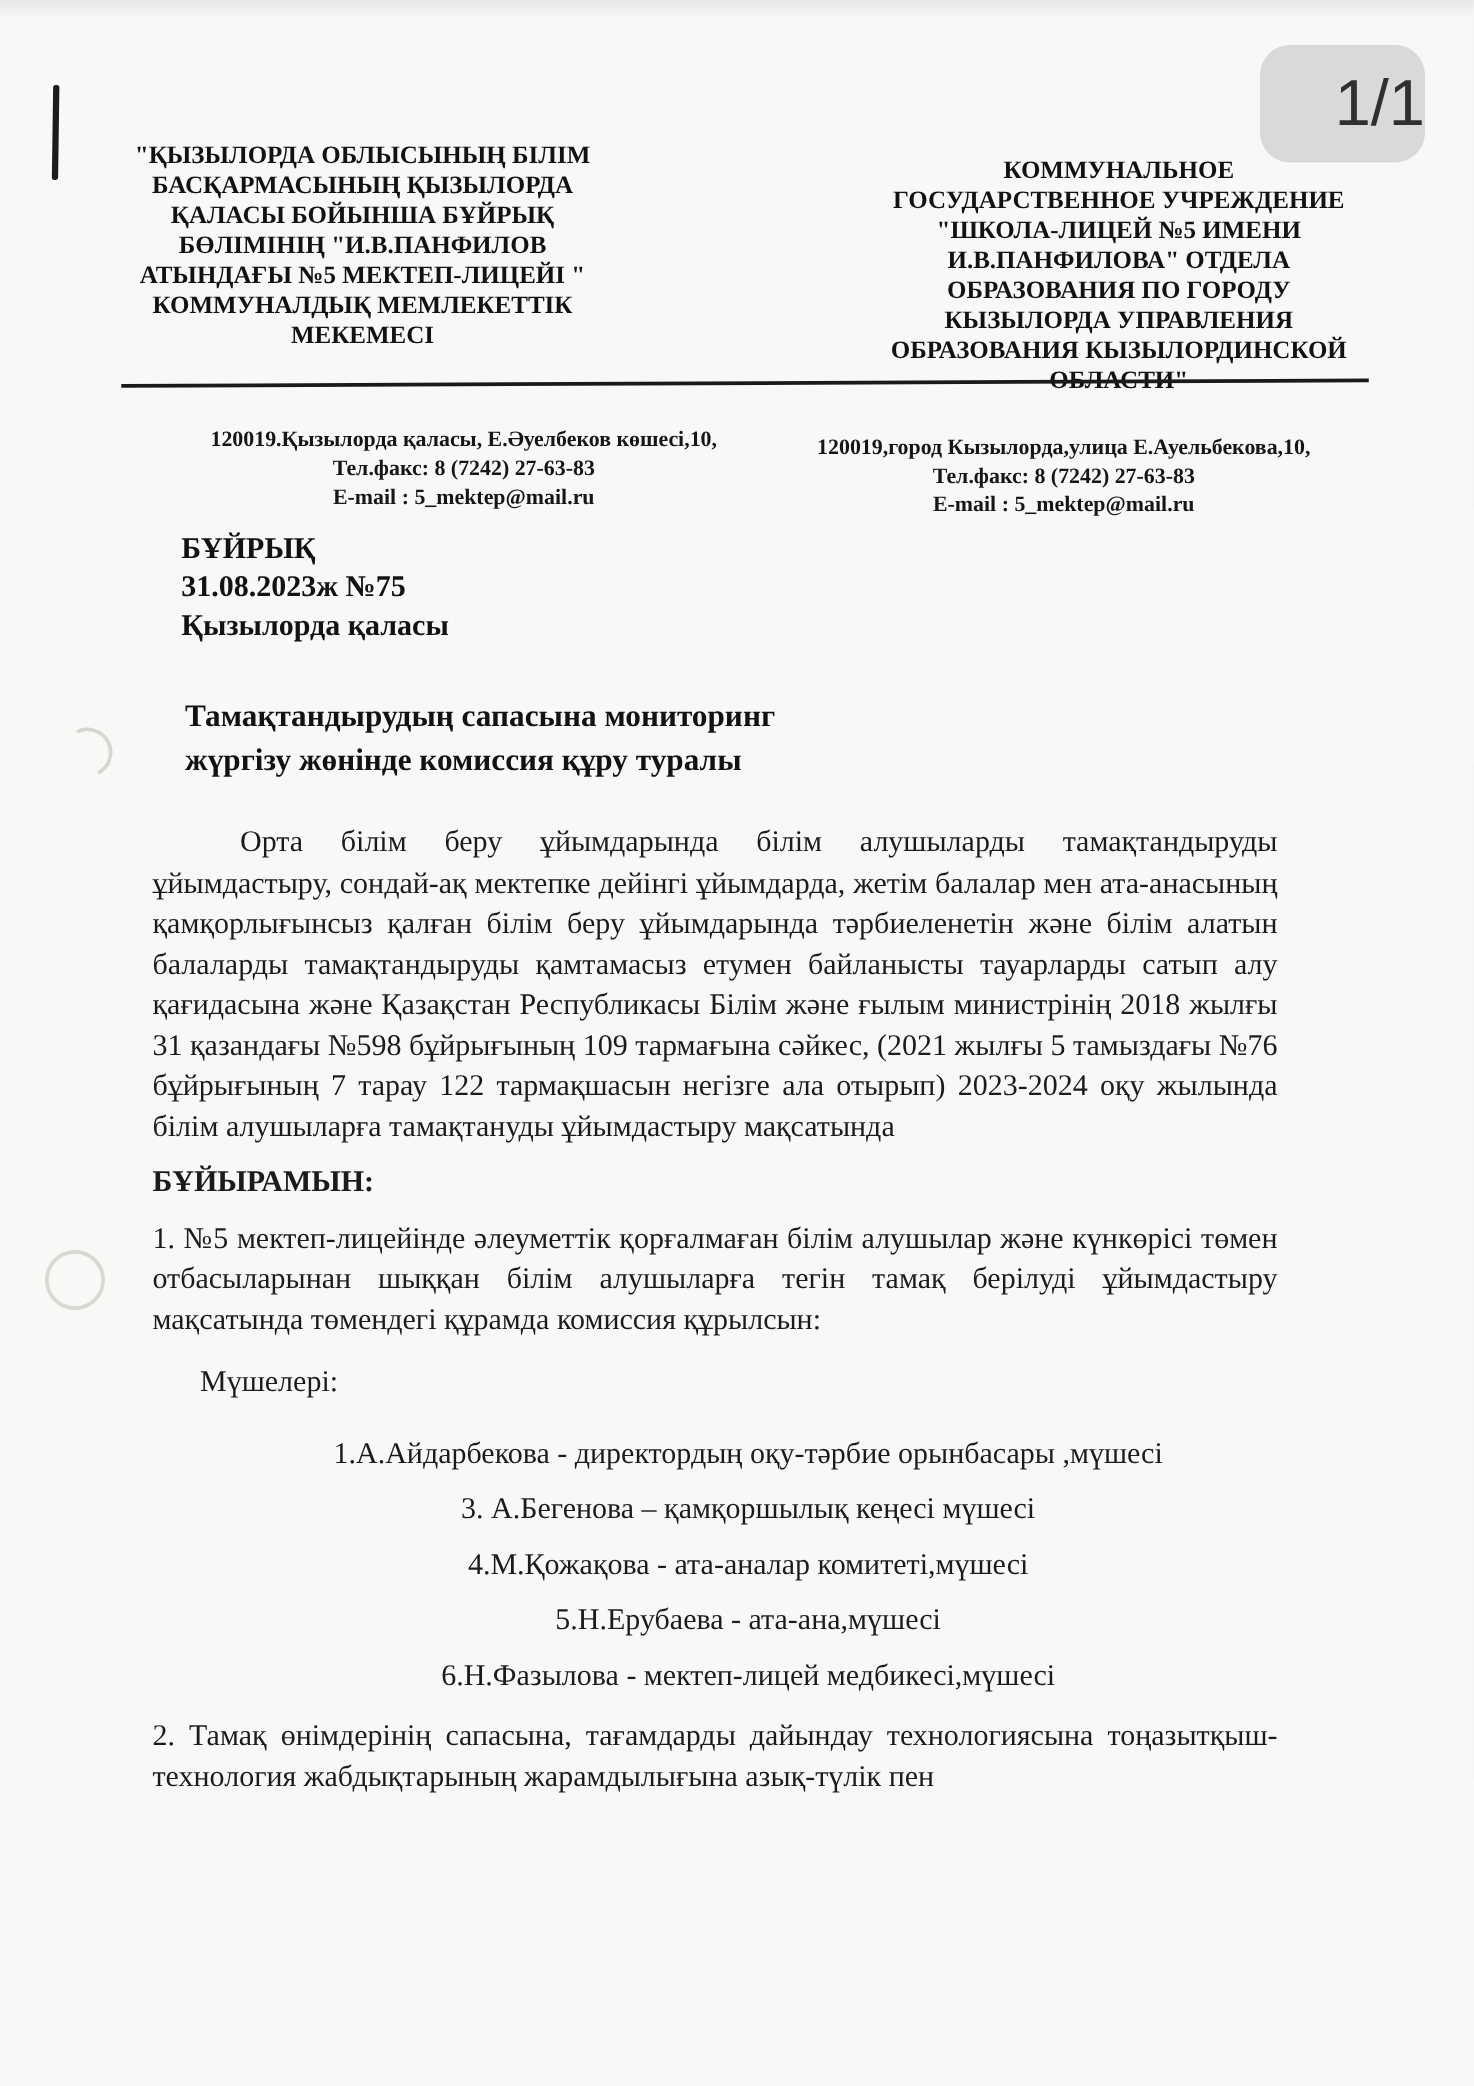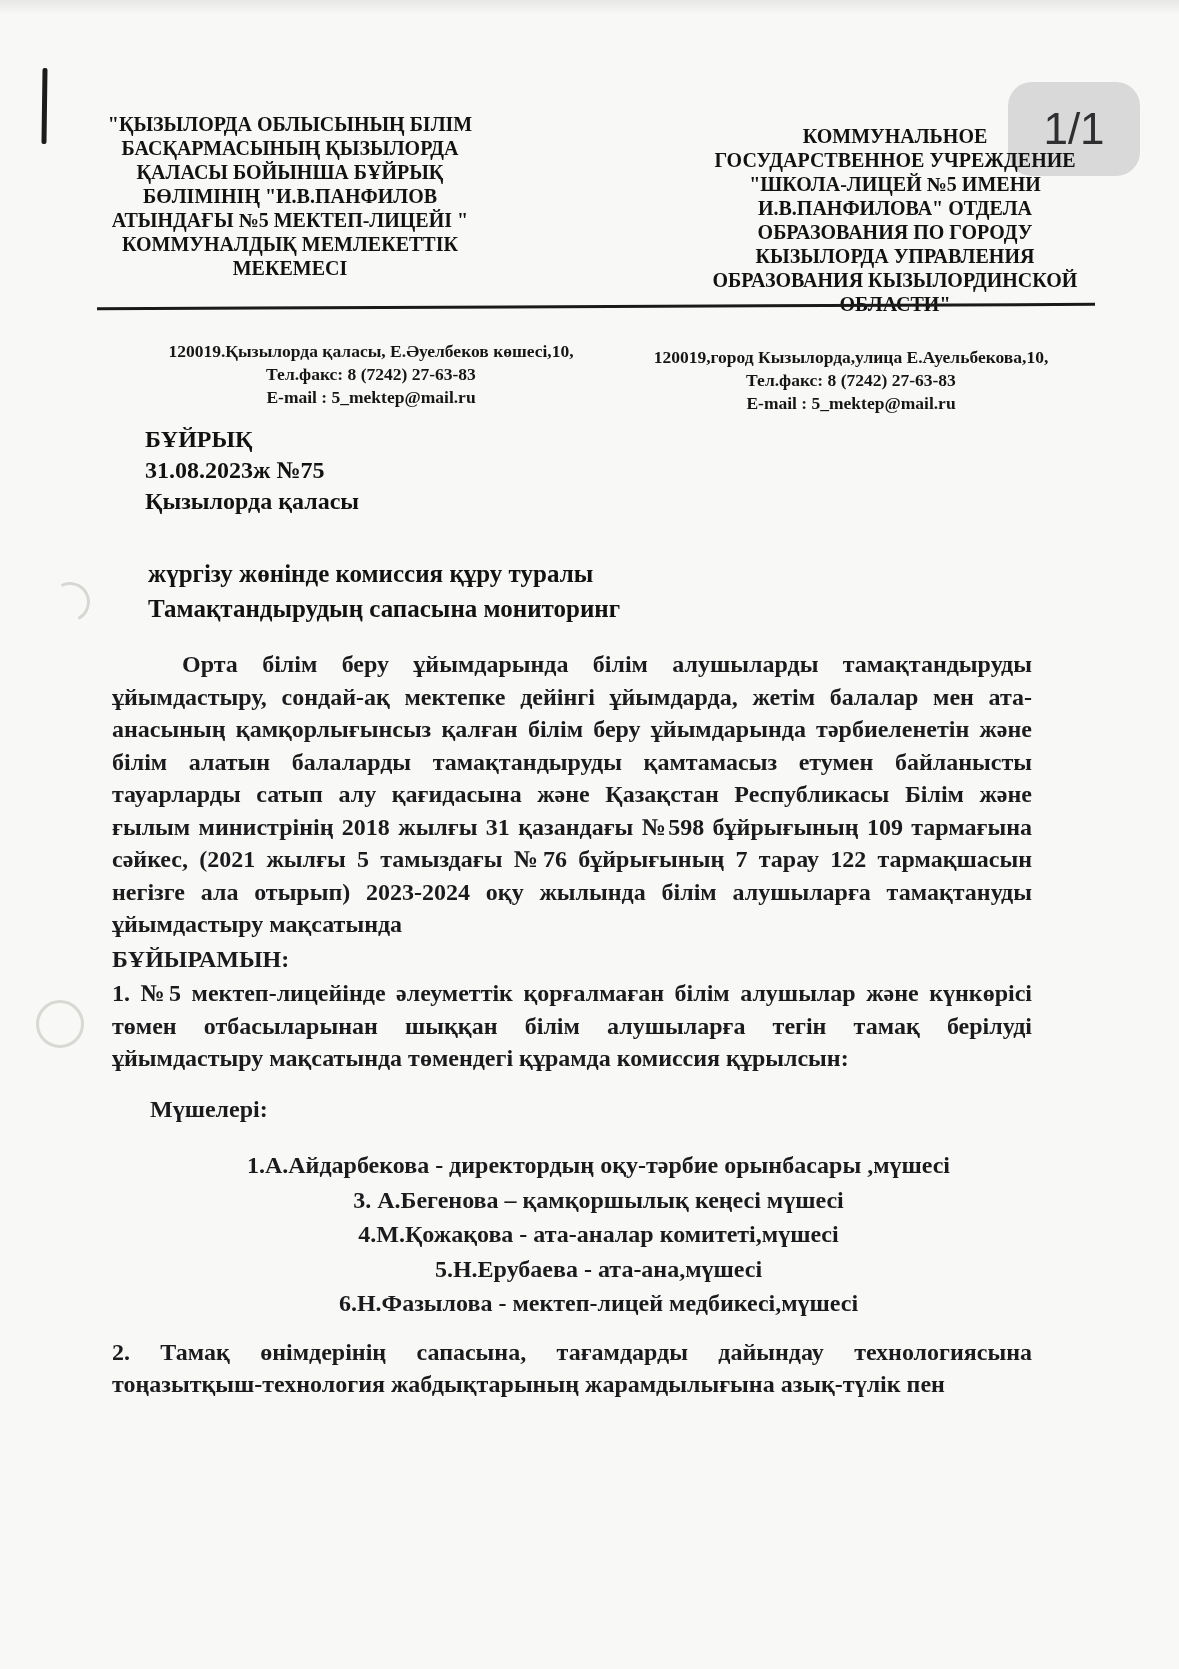--- a/index.html
+++ b/index.html
@@ -1,41 +1,41 @@
 <!DOCTYPE html>
 <html lang="kk"><head>
 <meta charset="utf-8">
 <style>
   html,body{margin:0;padding:0;background:#f1f1f0;}
   .viewer{position:relative;width:1179px;height:1669px;overflow:hidden;
     background:#f8f8f6;font-family:"Liberation Serif","DejaVu Serif",serif;color:#1d1d1f;}
   .viewer::before{content:"";position:absolute;left:0;top:0;width:100%;height:14px;
     background:linear-gradient(#e7e7e5,rgba(255,255,255,0));pointer-events:none;}
   .page-badge{position:absolute;left:1008px;top:36px;width:132px;height:94px;
-    background:#d9d9d9;border-radius:24px;display:flex;align-items:center;justify-content:center;
-    font-family:"Liberation Sans","DejaVu Sans",sans-serif;font-size:44px;color:#2f2f31;margin-top:46px;}
+    background:#d9d9d9;border-radius:24px;display:flex;align-items:center;justify-content:flex-end;
+    font-family:"Liberation Sans","DejaVu Sans",sans-serif;font-size:52px;color:#2f2f31;}
   .scan-tick{position:absolute;left:42px;top:68px;width:5px;height:76px;background:#1c1c1c;
     border-radius:2px;transform:rotate(0.8deg);}
   .hole{position:absolute;border-radius:50%;}
   .hole.h1{left:50px;top:582px;width:34px;height:34px;border:3px solid #d6d6d2;
     border-left-color:transparent;border-bottom-color:transparent;transform:rotate(18deg);}
   .hole.h2{left:36px;top:1000px;width:42px;height:42px;border:3px solid #d8d8d4;}
   .hdr{position:absolute;text-align:center;font-weight:bold;font-size:20px;line-height:24px;color:#121212;}
   .hdr-left{left:95px;top:112px;width:390px;}
   .hdr-right{left:693px;top:124px;width:404px;}
   .divider{position:absolute;left:97px;top:305px;width:998px;height:3px;background:#1a1a1a;
     transform:rotate(-0.25deg);}
   .contact{position:absolute;text-align:center;font-weight:bold;font-size:17.5px;line-height:23px;color:#161616;}
   .contact-left{left:128px;top:340px;width:486px;}
   .contact-right{left:622px;top:346px;width:458px;}
   .order-meta{position:absolute;left:145px;top:424px;font-weight:bold;font-size:24px;line-height:31px;color:#121212;}
   .subject{position:absolute;left:148px;top:556px;width:660px;font-weight:bold;font-size:25px;line-height:35px;color:#121212;}
   .bodytext{position:absolute;left:110px;top:646px;width:924px;font-size:24px;line-height:32.5px;
     text-align:justify;color:#1b1b1d;}
-  .bodytext p{margin:2px;font-weight:bold;}
+  .bodytext p{margin:12px;}
   .intro{text-indent:70px;}
   .resolve{font-weight:bold;text-align:left;}
   .members-label{margin-top:18px !important;padding-left:38px;text-align:left;}
   .member{margin-top:19px;padding-left:53px;text-align:center;}
   .member.first{margin-top:24px;}
   .point2{margin-top:16px !important;}
 </style>
 </head>
 <body>
 
@@ -84,22 +84,22 @@
     <div>E-mail : 5_mektep@mail.ru</div>
   </div>
 
   <div class="order-meta">
     <div>БҰЙРЫҚ</div>
     <div>31.08.2023ж №75</div>
     <div>Қызылорда қаласы</div>
   </div>
 
   <div class="subject">
+    <div>Тамақтандырудың сапасына мониторинг</div>
     <div>жүргізу жөнінде комиссия құру туралы</div>
-    <div>Тамақтандырудың сапасына мониторинг</div>
   </div>
 
   <div class="bodytext">
     <p class="intro">Орта білім беру ұйымдарында білім алушыларды тамақтандыруды ұйымдастыру, сондай-ақ мектепке дейінгі ұйымдарда, жетім балалар мен ата-анасының қамқорлығынсыз қалған білім беру ұйымдарында тәрбиеленетін және білім алатын балаларды тамақтандыруды қамтамасыз етумен байланысты тауарларды сатып алу қағидасына және Қазақстан Республикасы Білім және ғылым министрінің 2018 жылғы 31 қазандағы №598 бұйрығының 109 тармағына сәйкес, (2021 жылғы 5 тамыздағы №76 бұйрығының 7 тарау 122 тармақшасын негізге ала отырып) 2023-2024 оқу жылында білім алушыларға тамақтануды ұйымдастыру мақсатында</p>
     <p class="resolve">БҰЙЫРАМЫН:</p>
     <p>1. №5 мектеп-лицейінде әлеуметтік қорғалмаған білім алушылар және күнкөрісі төмен отбасыларынан шыққан білім алушыларға тегін тамақ берілуді ұйымдастыру мақсатында төмендегі құрамда комиссия құрылсын:</p>
     <p class="members-label">Мүшелері:</p>
     <p class="member first">1.А.Айдарбекова - директордың оқу-тәрбие орынбасары ,мүшесі</p>
     <p class="member">3. А.Бегенова – қамқоршылық кеңесі мүшесі</p>
     <p class="member">4.М.Қожақова - ата-аналар комитеті,мүшесі</p>

